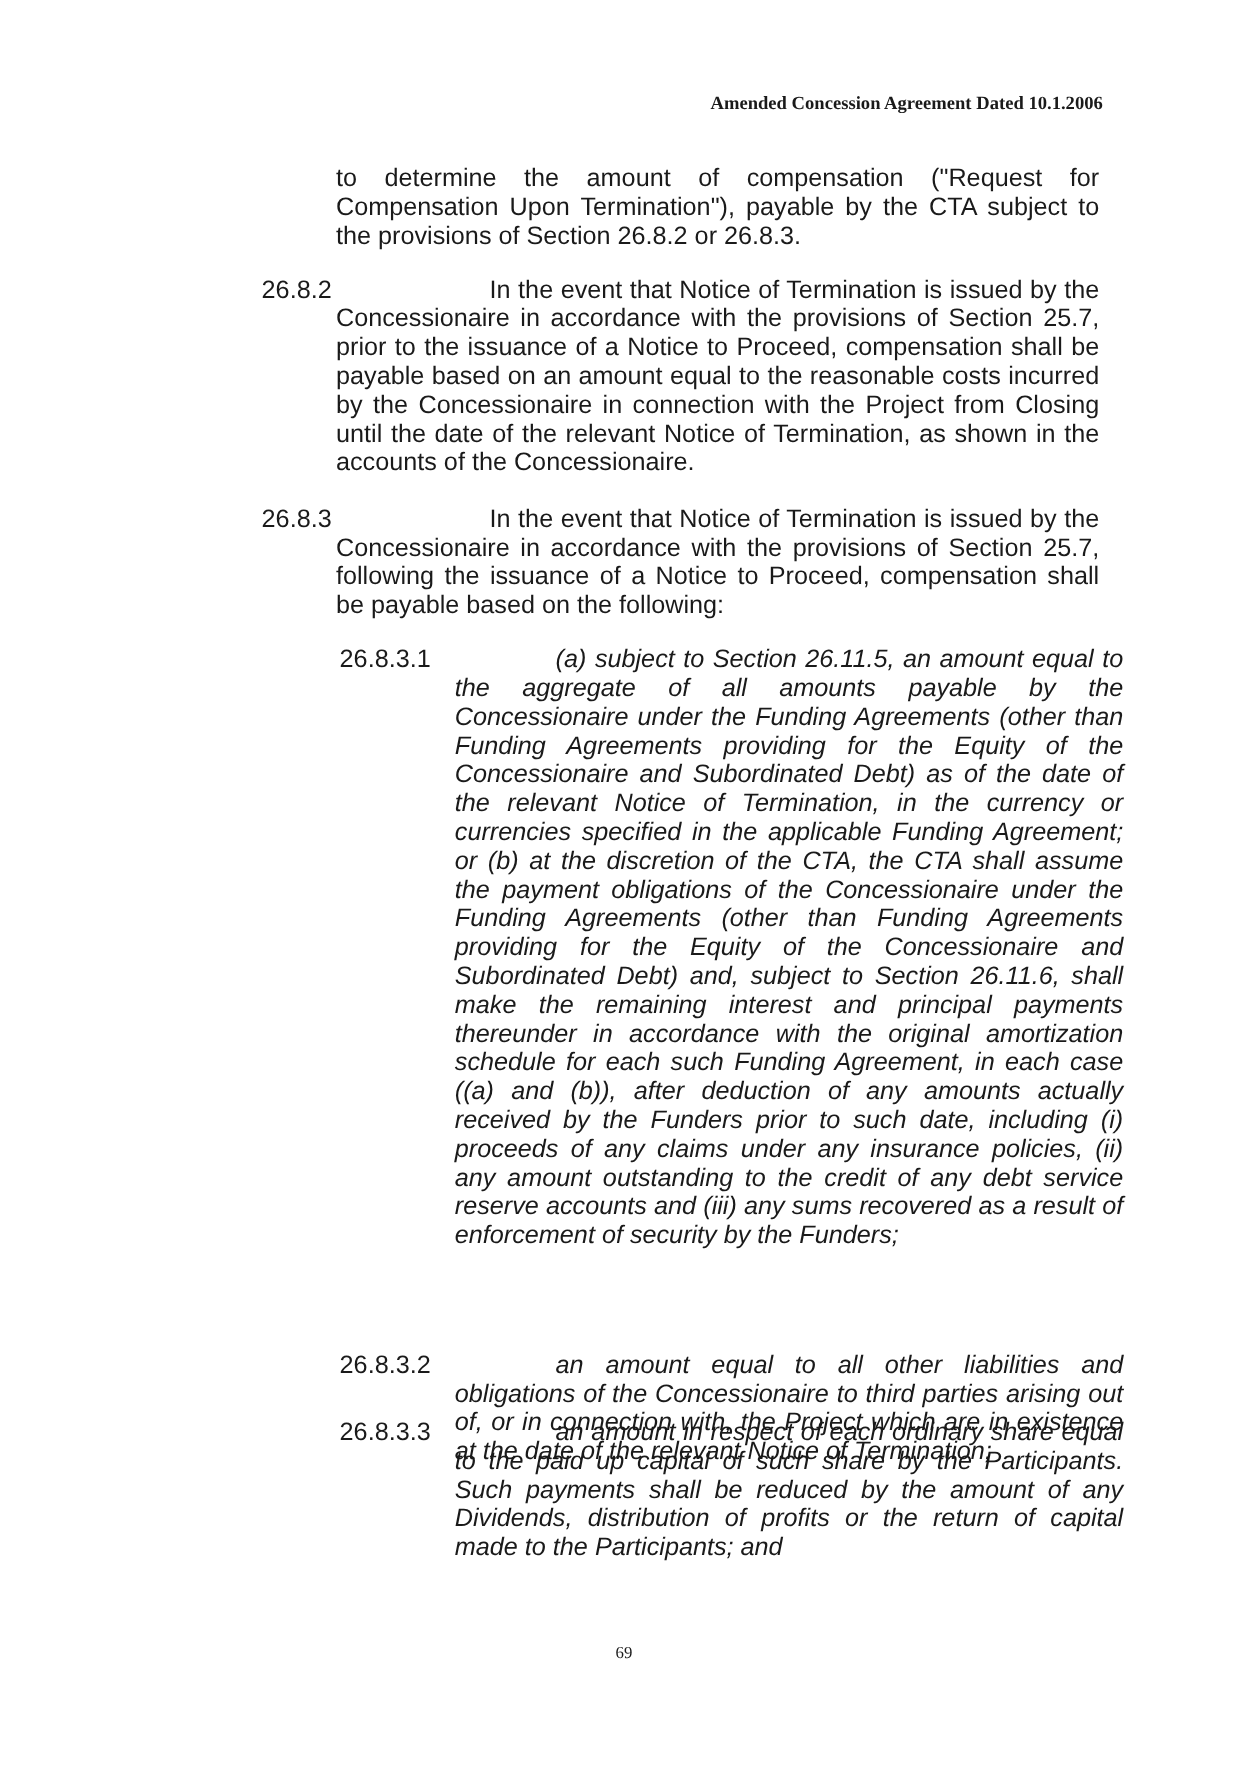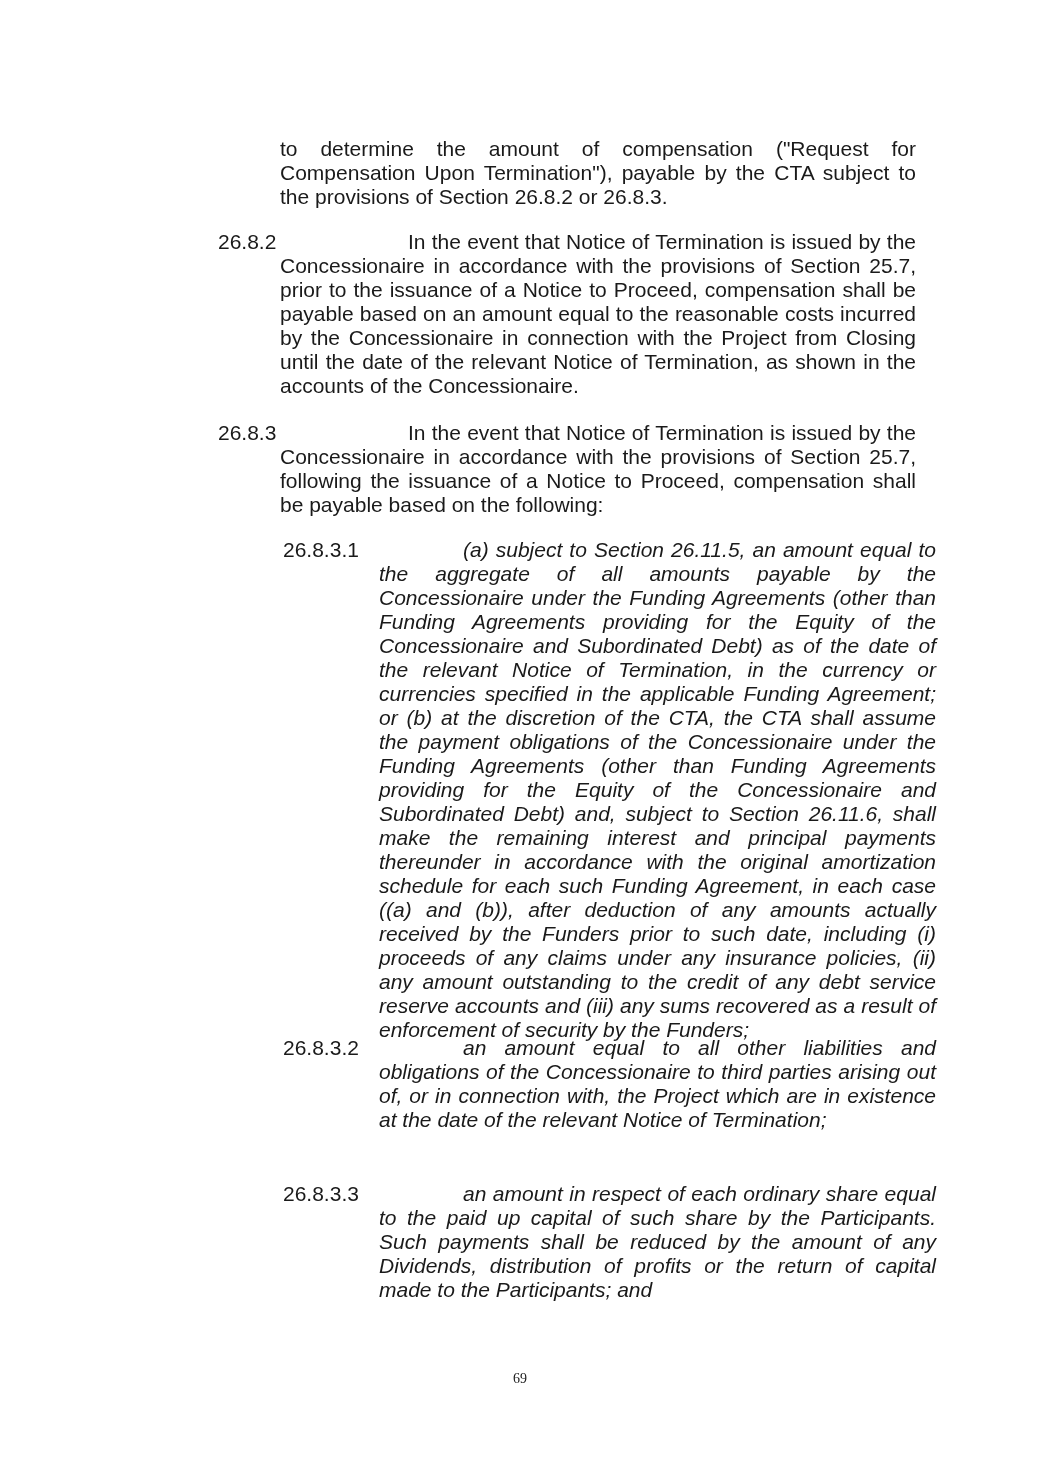--- a/index.html
+++ b/index.html
@@ -21,40 +21,41 @@
   .sub .text { padding-left: 96px; text-indent: 84px; font-style: italic; }
   .footer {
     position: absolute; left: 0; width: 1040px; top: 1371px; text-align: center;
     font-family: "Liberation Serif", serif; font-size: 14px;
   }
 </style>
 </head>
 <body>
 
 <div class="header">
+  <div>Amended Concession Agreement Dated 10.1.2006</div>
 </div>
 
 <div class="block body-text para-cont">to determine the amount of compensation ("Request for Compensation Upon Termination"), payable by the CTA subject to the provisions of Section 26.8.2 or 26.8.3.</div>
 
 <div class="block body-text numbered" style="top:230px;">
   <span class="num">26.8.2</span>
   <div class="text">In the event that Notice of Termination is issued by the Concessionaire in accordance with the provisions of Section 25.7, prior to the issuance of a Notice to Proceed, compensation shall be payable based on an amount equal to the reasonable costs incurred by the Concessionaire in connection with the Project from Closing until the date of the relevant Notice of Termination, as shown in the accounts of the Concessionaire.</div>
 </div>
 
 <div class="block body-text numbered" style="top:421px;">
   <span class="num">26.8.3</span>
   <div class="text">In the event that Notice of Termination is issued by the Concessionaire in accordance with the provisions of Section 25.7, following the issuance of a Notice to Proceed, compensation shall be payable based on the following:</div>
 </div>
 
 <div class="block body-text sub" style="top:538px;">
   <span class="num">26.8.3.1</span>
   <div class="text">(a) subject to Section 26.11.5, an amount equal to the aggregate of all amounts payable by the Concessionaire under the Funding Agreements (other than Funding Agreements providing for the Equity of the Concessionaire and Subordinated Debt) as of the date of the relevant Notice of Termination, in the currency or currencies specified in the applicable Funding Agreement; or (b) at the discretion of the CTA, the CTA shall assume the payment obligations of the Concessionaire under the Funding Agreements (other than Funding Agreements providing for the Equity of the Concessionaire and Subordinated Debt) and, subject to Section 26.11.6, shall make the remaining interest and principal payments thereunder in accordance with the original amortization schedule for each such Funding Agreement, in each case ((a) and (b)), after deduction of any amounts actually received by the Funders prior to such date, including (i) proceeds of any claims under any insurance policies, (ii) any amount outstanding to the credit of any debt service reserve accounts and (iii) any sums recovered as a result of enforcement of security by the Funders;</div>
 </div>
 
-<div class="block body-text sub" style="top:1036px;">
+<div class="block body-text sub" style="top:1126px;">
   <span class="num">26.8.3.2</span>
   <div class="text">an amount equal to all other liabilities and obligations of the Concessionaire to third parties arising out of, or in connection with, the Project which are in existence at the date of the relevant Notice of Termination;</div>
 </div>
 
 <div class="block body-text sub" style="top:1182px;">
   <span class="num">26.8.3.3</span>
   <div class="text">an amount in respect of each ordinary share equal to the paid up capital of such share by the Participants. Such payments shall be reduced by the amount of any Dividends, distribution of profits or the return of capital made to the Participants; and</div>
 </div>
 
 <div class="footer">69</div>

